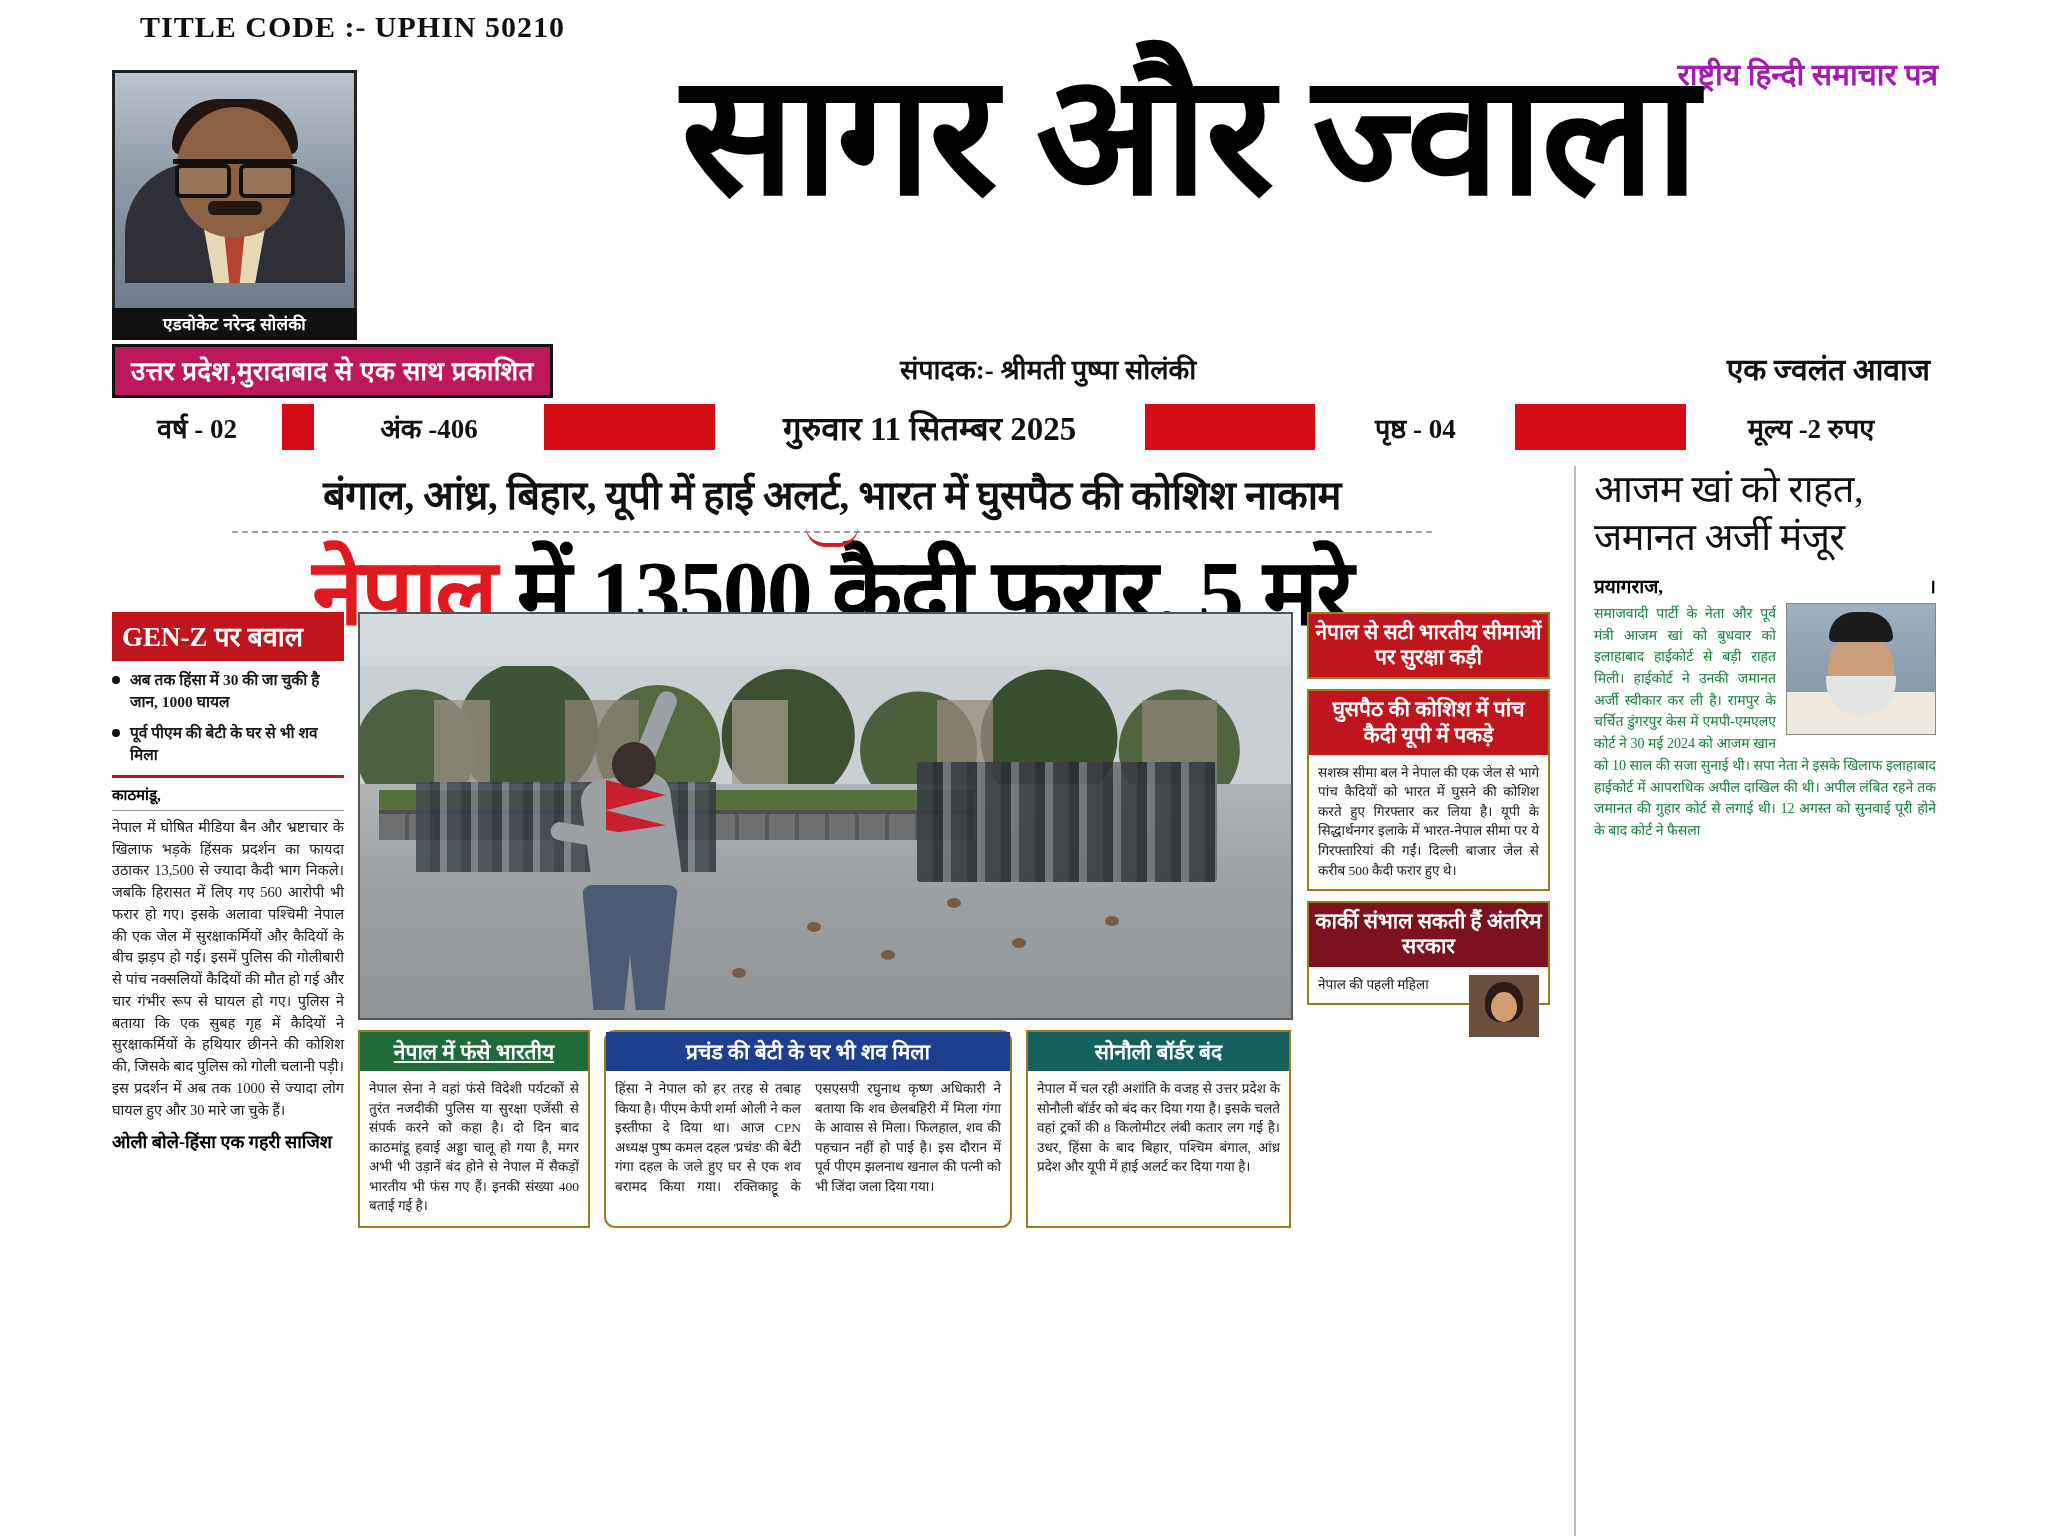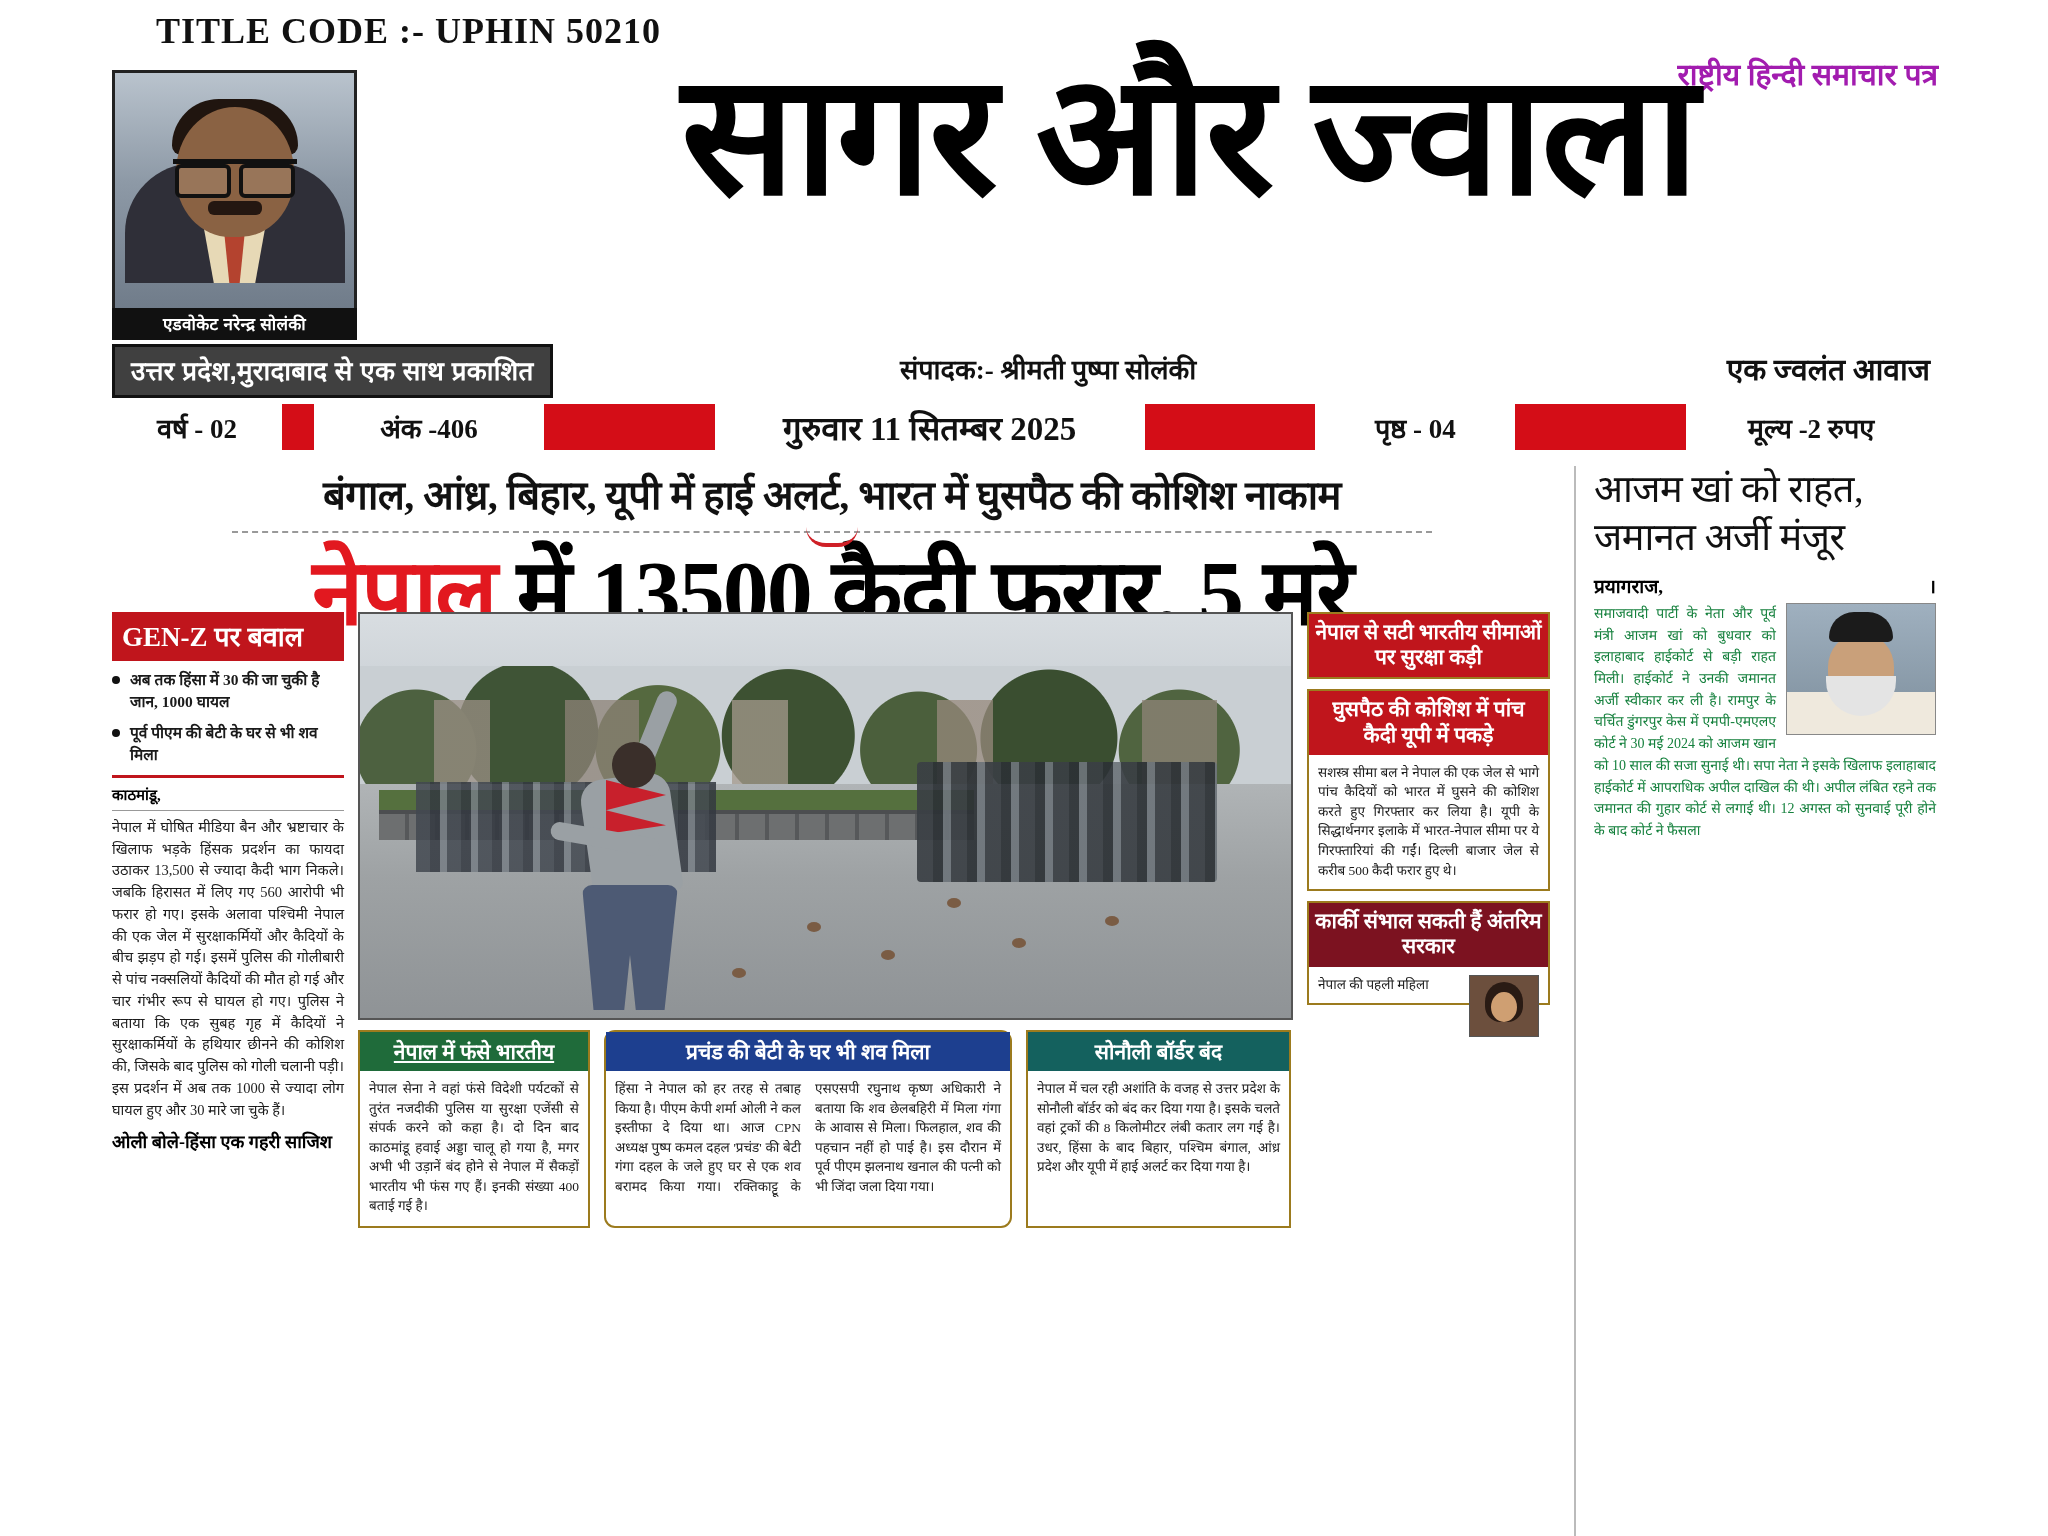--- a/index.html
+++ b/index.html
@@ -17,22 +17,22 @@
     margin: 0 auto;
   }
   
   .masthead {
     position: relative;
     height: 360px;
     padding: 0 30px;
   }
   .title-code {
     position: absolute;
-    left: 156px; top: 10px;
-    font-size: 36px;
+    left: 140px; top: 10px;
+    font-size: 30px;
     font-weight: bold;
     letter-spacing: 1px;
     color: #111;
     font-family: "Liberation Serif", serif;
   }
   .editor-photo {
     position: absolute;
     left: 112px; top: 70px;
     width: 245px; height: 250px;
     border: 3px solid #222;
@@ -120,21 +120,21 @@
     font-size: 30px; font-weight: bold; color:#111;
     font-family: "Liberation Serif", serif;
   }
   .editor-line {
     position:absolute; left: 900px; top: 350px;
     font-size: 27px; font-weight: bold; color:#111;
     font-family: "Liberation Serif", serif;
   }
   .published-bar {
     position:absolute; left:112px; top:344px;
-    background:#404040; color:#fff;
+    background:#be185d; color:#fff;
     border: 3px solid #111;
     font-size: 26px; font-weight:bold;
     padding: 5px 16px 7px;
     letter-spacing: .3px;
   }
   
   .info-strip {
     position:absolute; left: 112px; right: 112px; top: 404px;
     height: 46px;
     background: #d40d17;

